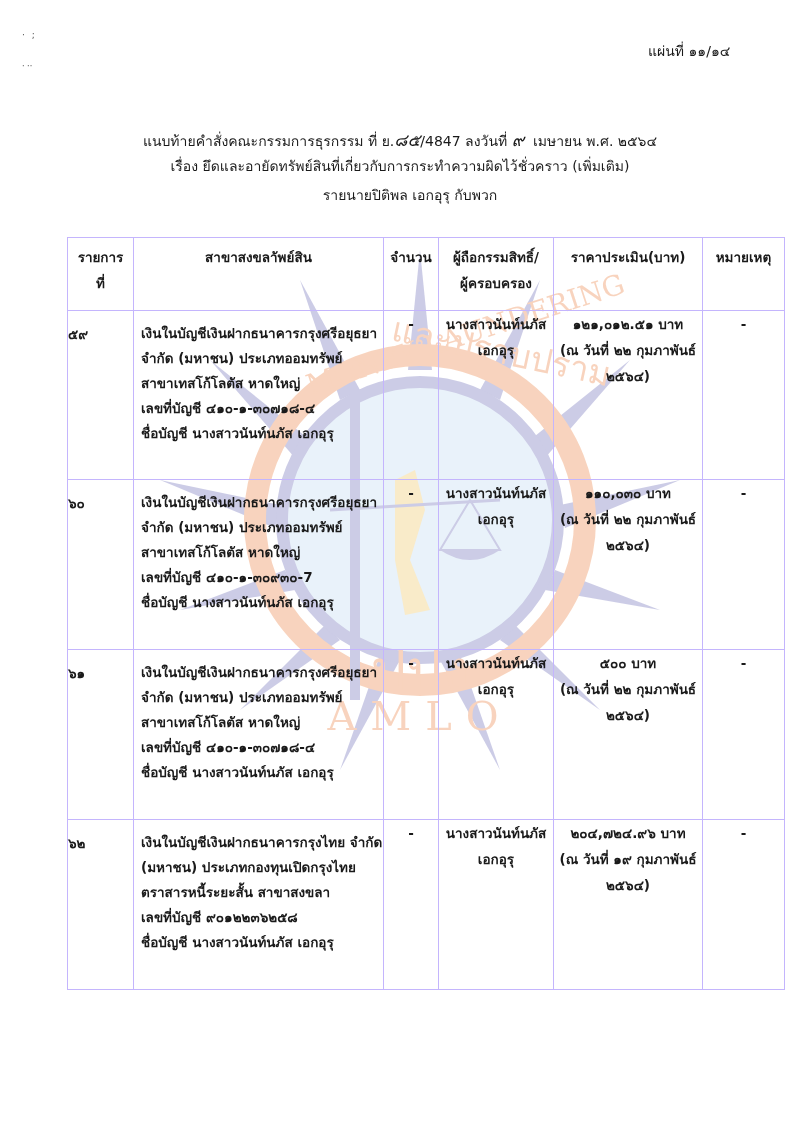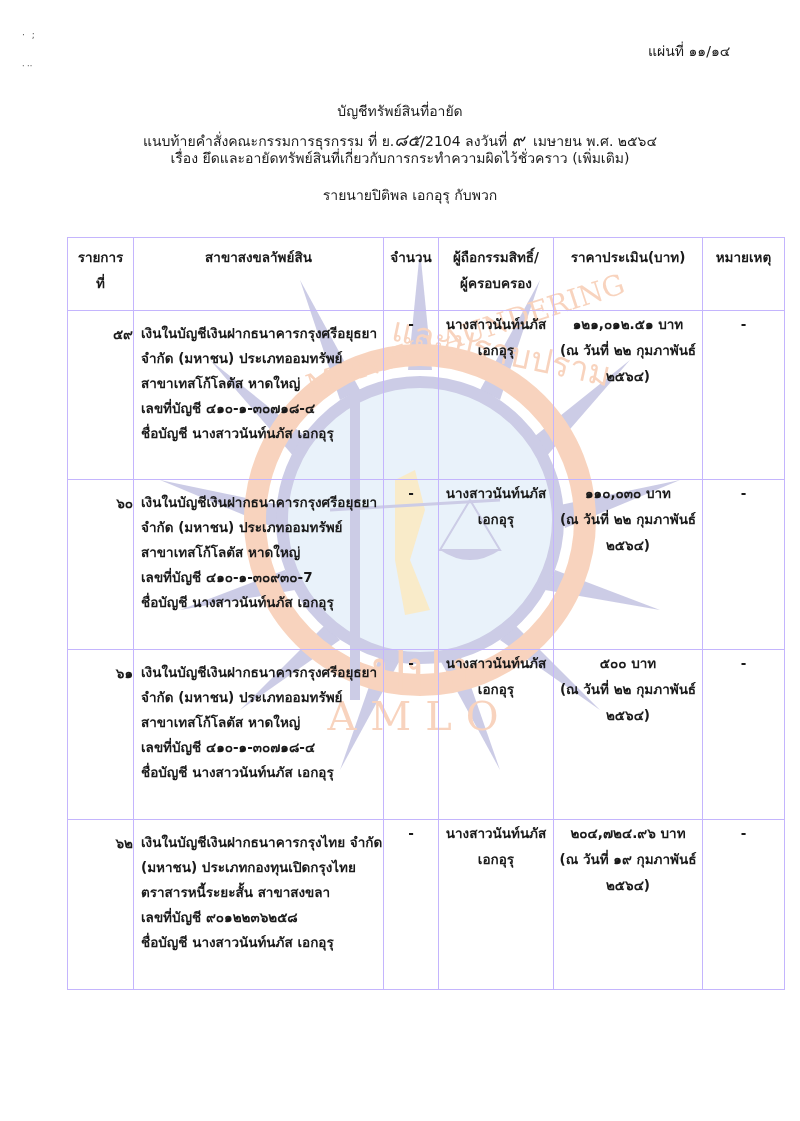--- a/index.html
+++ b/index.html
@@ -7,36 +7,36 @@
     width:800px; height:1121px; background:#ffffff; position:relative; overflow:hidden;
     font-family: "DejaVu Sans", sans-serif; color:#1a1a1a;
   }
   .page { position:absolute; left:0; top:0; width:800px; height:1121px; }
   .page-no { position:absolute; left:648px; top:40px; font-size:14px; }
   .specks { position:absolute; left:22px; top:30px; font-size:9px; color:#555; letter-spacing:2px; }
   .specks2 { position:absolute; left:22px; top:62px; font-size:8px; color:#555; }
   .head { position:absolute; left:0; width:800px; text-align:center; font-size:14px; }
   .h1 { top:100px; }
   .h2 { top:126px; }
-  .h3 { top:147px; }
+  .h3 { top:155px; }
   .h4 { top:184px;margin-left:10px; }
   .hand { font-family:Liberation Mono, monospace; font-style:italic; font-size:17px; }
 
   
   .wm { position:absolute; left:140px; top:230px; width:560px; height:560px; pointer-events:none; }
 
   table.grid {
     position:absolute; left:67px; top:237px; width:717px; border-collapse:collapse;
     font-size:13.5px; table-layout:fixed; background:transparent;
   }
   table.grid td, table.grid th {
     border:1px solid #c4b5fd; vertical-align:top; font-weight:bold; padding:0;
   }
   th { height:66px; text-align:center; line-height:26px; padding-top:6px !important; }
-  td.no { text-align:right; padding-top:12px !important; }
+  td.no { text-align:left; padding-top:12px !important; }
   td.desc { padding:10px 4px 0 7px !important; line-height:25px; white-space:nowrap; }
   td.mid { vertical-align:middle; text-align:center; line-height:26px; }
   tr.row { height:170px; }
   tr.row.first { height:169px; }
 </style>
 </head>
 <body>
 
 <div class="page">
 
@@ -70,23 +70,22 @@
       <line x1="190" y1="280" x2="360" y2="270" stroke="#8f8fc8" stroke-width="3"></line>
       <path d="M330,270 L300,320 L360,320 Z" fill="none" stroke="#8f8fc8" stroke-width="2"></path>
       <path d="M300,320 Q330,340 360,320" fill="#8f8fc8"></path>
       <text x="280" y="460" font-size="56" text-anchor="middle" fill="#f0a070" font-family="DejaVu Serif, serif">ปปง</text>
       <text x="280" y="500" font-size="40" text-anchor="middle" fill="#f0a070" font-family="DejaVu Serif, serif" letter-spacing="14">AMLO</text>
       <text x="250" y="110" font-size="34" fill="#f0a070" font-family="DejaVu Serif, serif" transform="rotate(12 250 110)">และปราบปราม</text>
       <text x="170" y="165" font-size="28" fill="#f0a070" font-family="DejaVu Serif, serif" transform="rotate(-18 170 165)">MONEY LAUNDERING</text>
     </g>
   </svg>
 
-  <div class="head h1">บัญชีทรัพย์สินที่อายัด</div>
   <div class="head h2">
-    <span>แนบท้ายคำสั่งคณะกรรมการธุรกรรม ที่ ย.</span><span class="hand">๘๕</span><span>/2104 ลงวันที่</span>
+    <span>แนบท้ายคำสั่งคณะกรรมการธุรกรรม ที่ ย.</span><span class="hand">๘๕</span><span>/4847 ลงวันที่</span>
     <span class="hand">๙</span>
     &nbsp;<span>เมษายน พ.ศ. ๒๕๖๔</span>
   </div>
   <div class="head h3">เรื่อง ยึดและอายัดทรัพย์สินที่เกี่ยวกับการกระทำความผิดไว้ชั่วคราว (เพิ่มเติม)</div>
   <div class="head h4">รายนายปิติพล เอกอุรุ กับพวก</div>
 
   <table class="grid">
     <colgroup>
       <col style="width:66px">
         <col style="width:250px">

